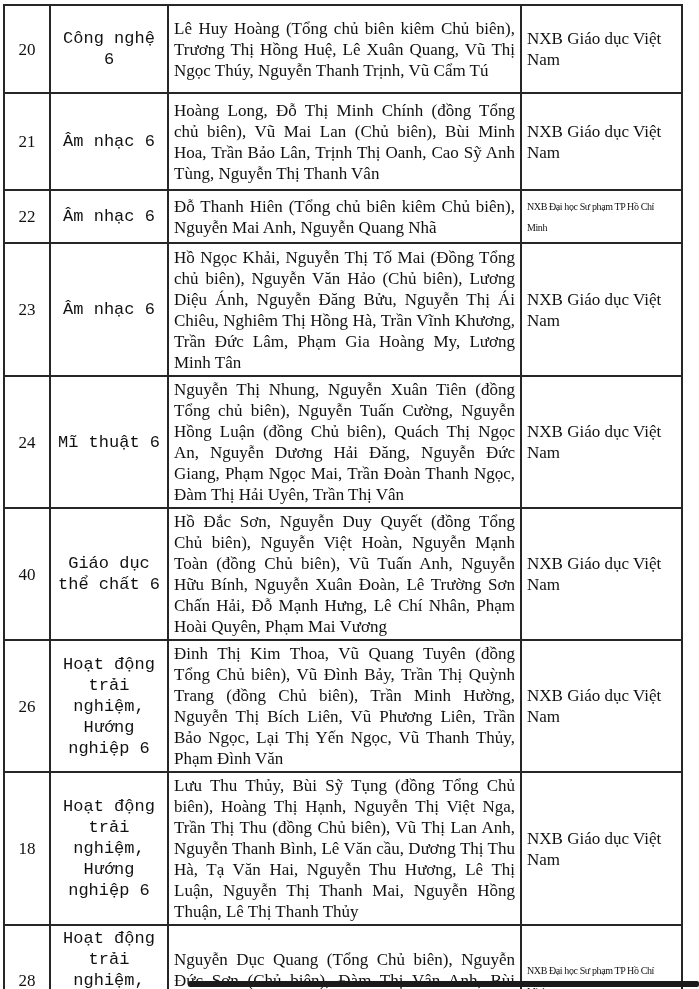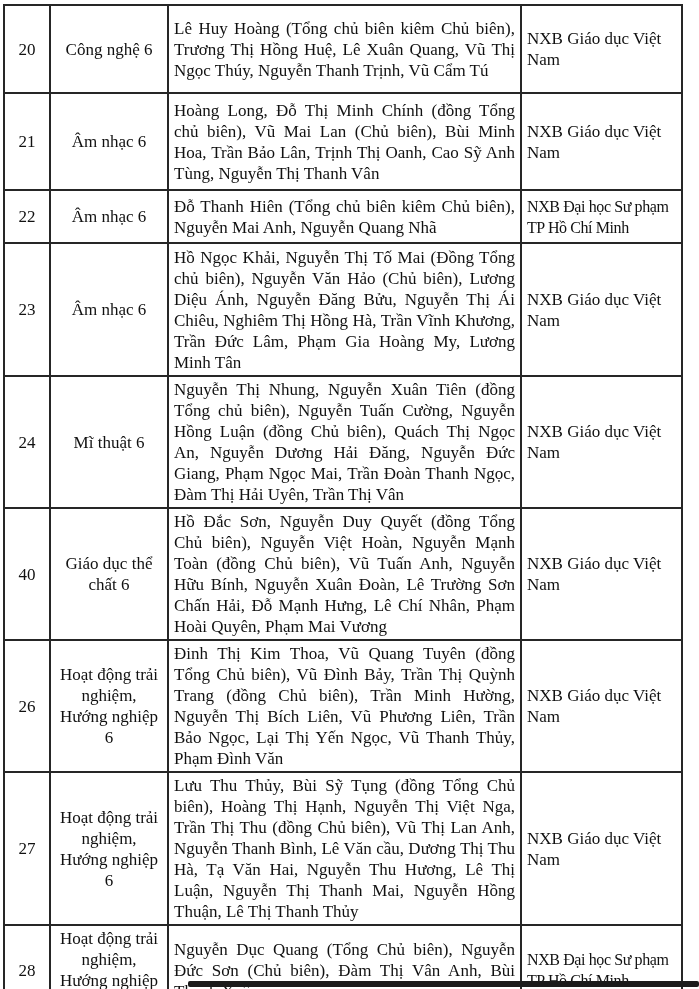--- a/index.html
+++ b/index.html
@@ -35,33 +35,34 @@
     overflow: hidden;
   }
   td.no-cell {
     text-align: center;
     font-size: 18px;
     margin-top: 36px;
   }
   td.title-cell {
     text-align: center;
     padding: 2px 4px;
+    font-family: Liberation Mono, monospace;
   }
   td.authors-cell {
     text-align: justify;
     text-justify: inter-word;
     padding: 2px 5px 2px 7px;
     margin-top: 38px;
   }
   td.pub-cell {
     text-align: left;
     padding: 2px 3px;
   }
   td.pub-cell.condensed {
-    font-size: 16px;
+    font-size: 10px;
     letter-spacing: -0.4px;
   }
   
   tr.r20 { height: 88px; }
   tr.r21 { height: 97px; }
   tr.r22 { height: 53px; }
   tr.r23 { height: 133px; }
   tr.r24 { height: 125px; }
   tr.r25 { height: 128px; }
   tr.r26 { height: 130px; }
@@ -127,21 +128,21 @@
         <td class="authors-cell">Hồ Đắc Sơn, Nguyễn Duy Quyết (đồng Tổng Chủ biên), Nguyễn Việt Hoàn, Nguyễn Mạnh Toàn (đồng Chủ biên), Vũ Tuấn Anh, Nguyễn Hữu Bính, Nguyễn Xuân Đoàn, Lê Trường Sơn Chấn Hải, Đỗ Mạnh Hưng, Lê Chí Nhân, Phạm Hoài Quyên, Phạm Mai Vương</td>
         <td class="pub-cell">NXB Giáo dục Việt Nam</td>
       </tr>
       <tr class="r26">
         <td class="no-cell">26</td>
         <td class="title-cell">Hoạt động trải nghiệm, Hướng nghiệp 6</td>
         <td class="authors-cell">Đinh Thị Kim Thoa, Vũ Quang Tuyên (đồng Tổng Chủ biên), Vũ Đình Bảy, Trần Thị Quỳnh Trang (đồng Chủ biên), Trần Minh Hường, Nguyễn Thị Bích Liên, Vũ Phương Liên, Trần Bảo Ngọc, Lại Thị Yến Ngọc, Vũ Thanh Thủy, Phạm Đình Văn</td>
         <td class="pub-cell">NXB Giáo dục Việt Nam</td>
       </tr>
       <tr class="r27">
-        <td class="no-cell">27</td>
+        <td class="no-cell">18</td>
         <td class="title-cell">Hoạt động trải nghiệm, Hướng nghiệp 6</td>
         <td class="authors-cell">Lưu Thu Thủy, Bùi Sỹ Tụng (đồng Tổng Chủ biên), Hoàng Thị Hạnh, Nguyễn Thị Việt Nga, Trần Thị Thu (đồng Chủ biên), Vũ Thị Lan Anh, Nguyễn Thanh Bình, Lê Văn cầu, Dương Thị Thu Hà, Tạ Văn Hai, Nguyễn Thu Hương, Lê Thị Luận, Nguyễn Thị Thanh Mai, Nguyễn Hồng Thuận, Lê Thị Thanh Thủy</td>
         <td class="pub-cell">NXB Giáo dục Việt Nam</td>
       </tr>
       <tr class="r28">
         <td class="no-cell">28</td>
         <td class="title-cell">Hoạt động trải nghiệm, Hướng nghiệp 6</td>
         <td class="authors-cell">Nguyễn Dục Quang (Tổng Chủ biên), Nguyễn Đức Sơn (Chủ biên), Đàm Thị Vân Anh, Bùi Thanh Xuân</td>
         <td class="pub-cell condensed">NXB Đại học Sư phạm TP Hồ Chí Minh</td>
       </tr>

